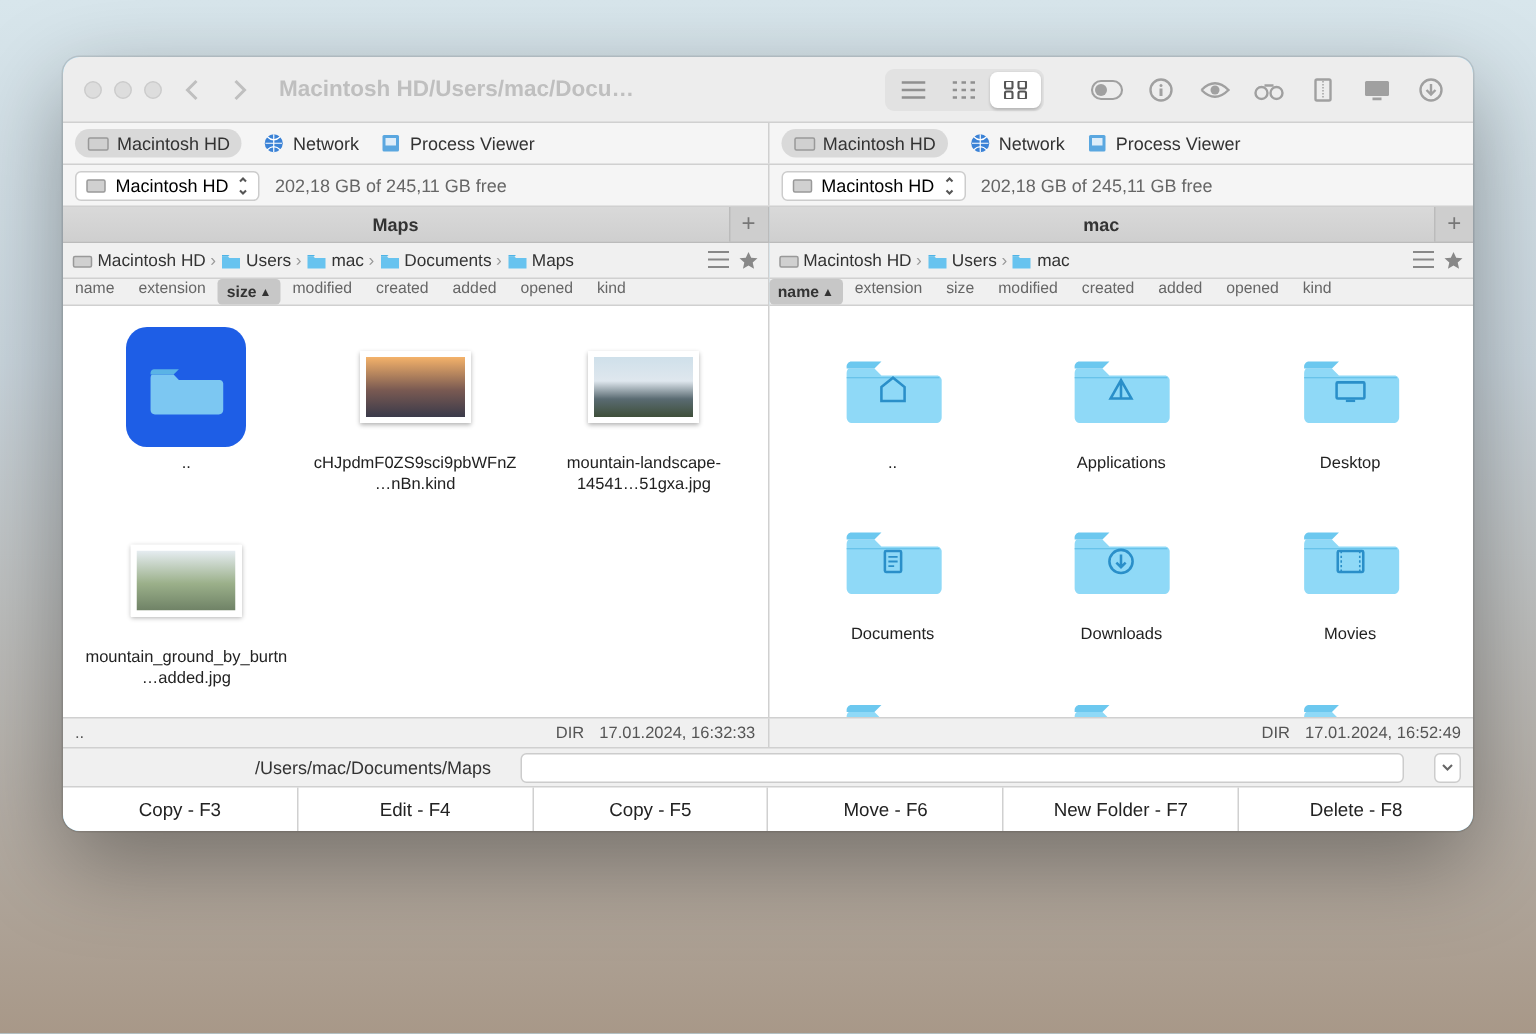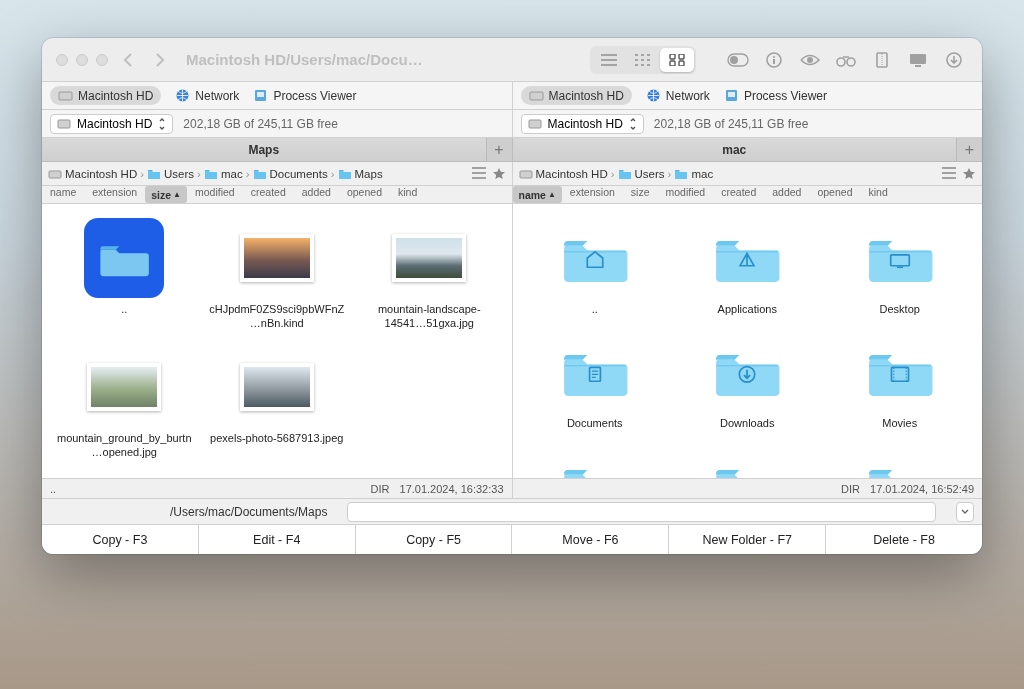--- a/index.html
+++ b/index.html
@@ -393,27 +393,21 @@
           <div class="item">
             <div class="itemico">
               <div class="thumb" style="background:linear-gradient(180deg,#cfe0ea 0%,#dfe7ee 40%,#5a6b72 70%,#3f4f3a 100%)"></div>
             </div>
             <div class="itemlbl">mountain-landscape-14541…51gxa.jpg</div>
           </div>
           <div class="item">
             <div class="itemico">
               <div class="thumb" style="background:linear-gradient(180deg,#e6edf2 0%,#9bb08a 55%,#6f8266 100%)"></div>
             </div>
-            <div class="itemlbl">mountain_ground_by_burtn…opened.jpg</div>
-          </div>
-          <div class="item">
-            <div class="itemico">
-              <div class="thumb" style="background:linear-gradient(180deg,#dfe8ee 0%,#8a9398 60%,#4a5a62 100%)"></div>
-            </div>
-            <div class="itemlbl">pexels-photo-5687913.jpeg</div>
+            <div class="itemlbl">mountain_ground_by_burtn…added.jpg</div>
           </div>
         </div>
       </div>
     <div class="pane">
         <div class="grid" id="gridR">
           <div class="item">
             <div class="itemico">
               <div class="folder">
                 <svg viewBox="0 0 88 68">
                   <path d="M6 18h22l6 6h48c2 0 4 2 4 4v32c0 3-2 5-5 5H9c-3 0-5-2-5-5V22c0-2 1-4 2-4z" fill="#8fd9f7"></path>

